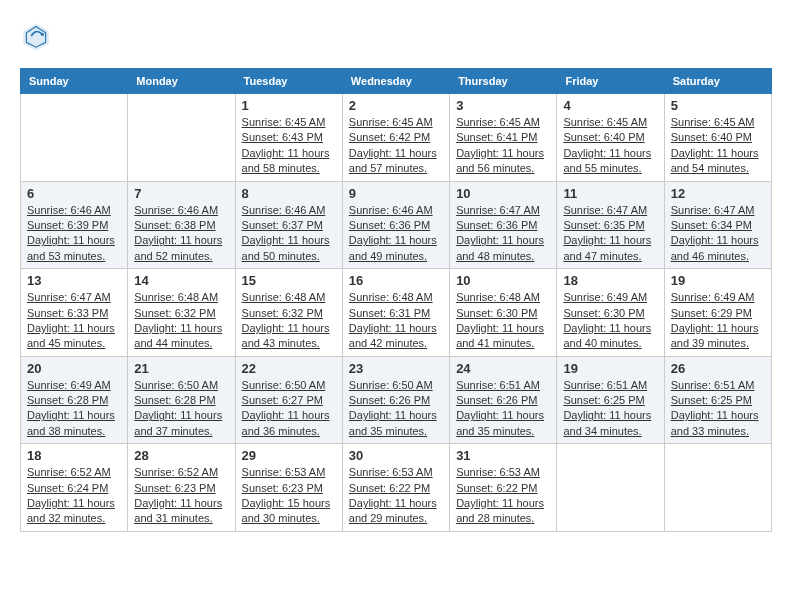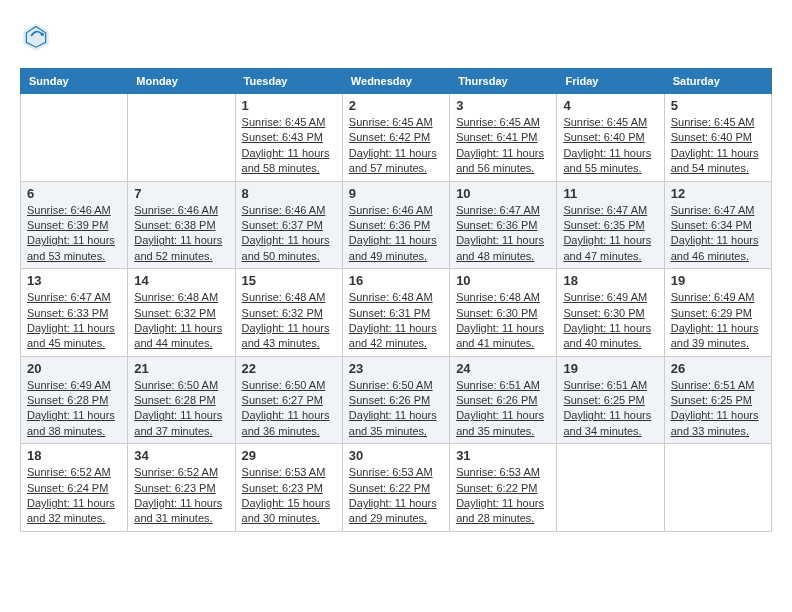--- a/index.html
+++ b/index.html
@@ -354,21 +354,21 @@
       <tr class="row-white">
         <td>
         <span class="day-num">18</span>
         <div class="day-info">
           <span>Sunrise: 6:52 AM</span><br>
           <span>Sunset: 6:24 PM</span><br>
           <span>Daylight: 11 hours and 32 minutes.</span>
         </div>
       </td>
         <td>
-        <span class="day-num">34</span>
+        <span class="day-num">28</span>
         <div class="day-info">
           <span>Sunrise: 6:52 AM</span><br>
           <span>Sunset: 6:23 PM</span><br>
           <span>Daylight: 11 hours and 31 minutes.</span>
         </div>
       </td>
         <td>
         <span class="day-num">29</span>
         <div class="day-info">
           <span>Sunrise: 6:53 AM</span><br>

